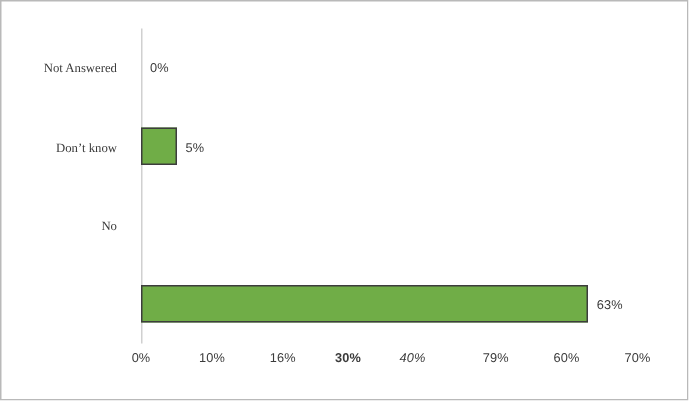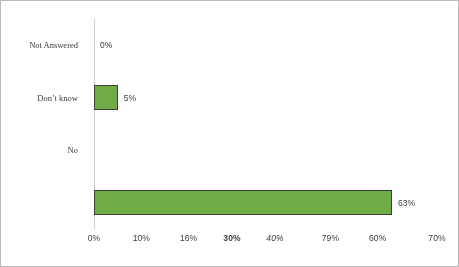--- a/index.html
+++ b/index.html
@@ -149,16 +149,16 @@
   </div>
 
   <div id="tick-axis">
     <div class="tick-label" style="left:0px;">0%</div>
     <div class="tick-label" style="left: 47.2857px;">10%</div>
     <div class="tick-label" style="left: 94.5714px;">16%</div>
     <div class="tick-label" style="left: 138px; font-weight: bold;">30%</div>
     <div class="tick-label" style="left: 181px; font-style: italic;">40%</div>
     <div class="tick-label" style="left: 236.429px;">79%</div>
     <div class="tick-label" style="left: 283.714px; text-align: center;">60%</div>
-    <div class="tick-label" style="left:343px;">70%</div>
+    <div class="tick-label" style="left:331px;">70%</div>
   </div>
 
 </div>
 
 </body></html>

